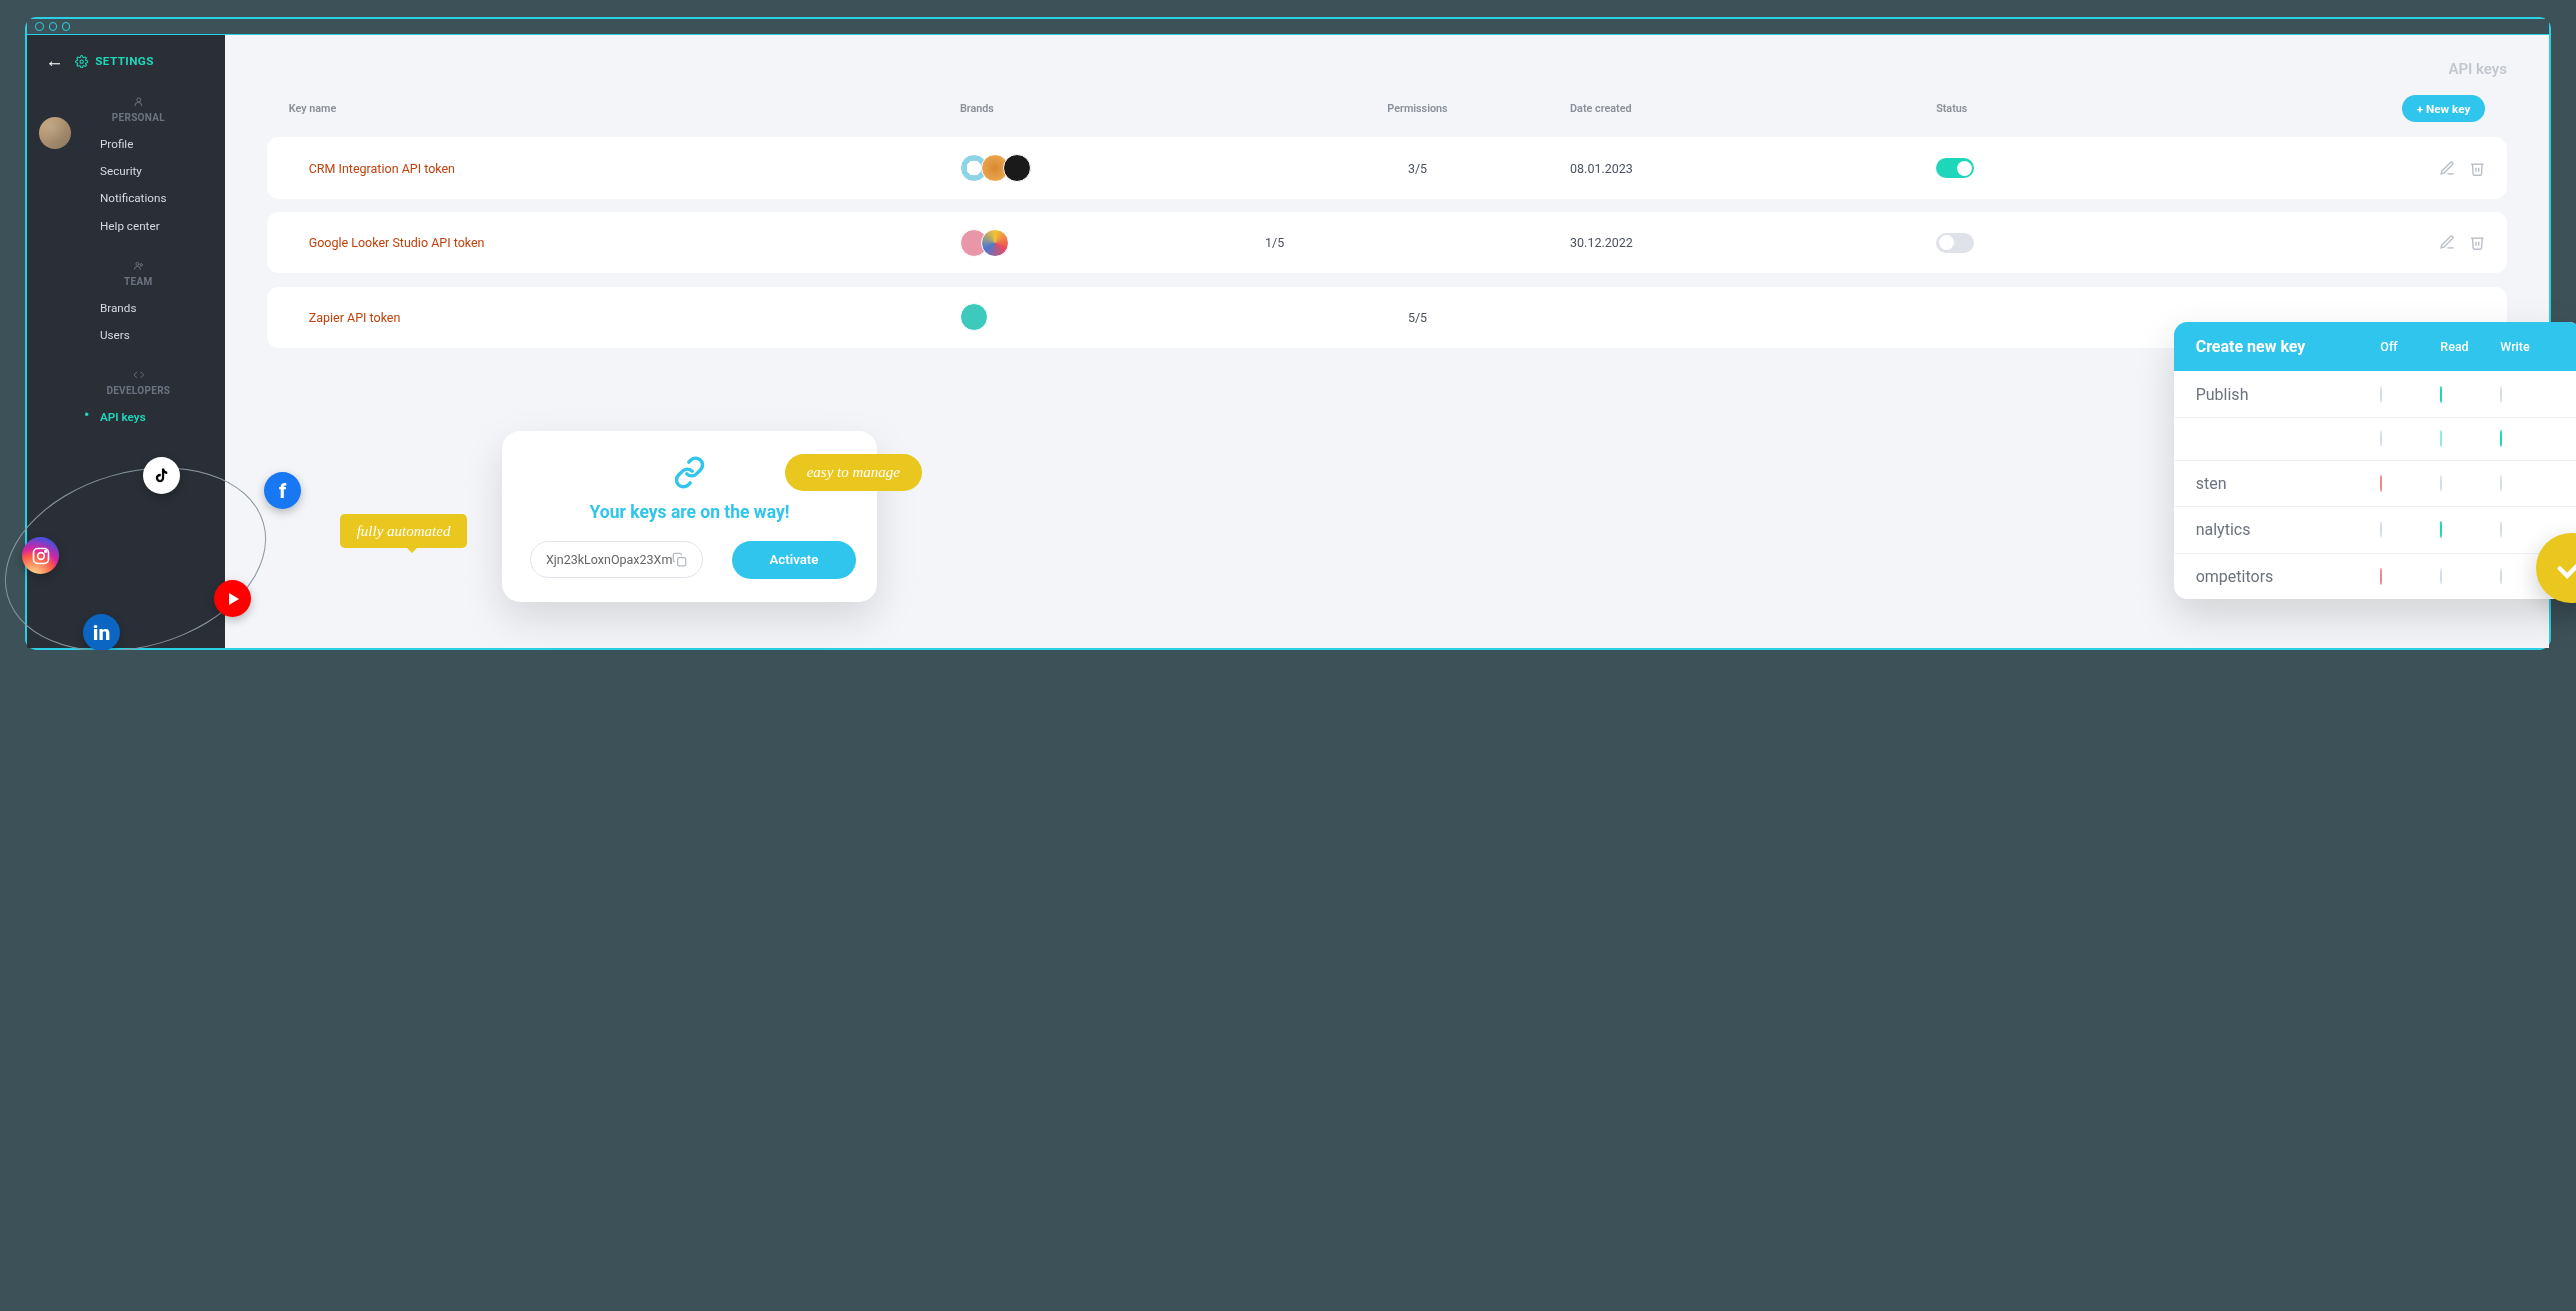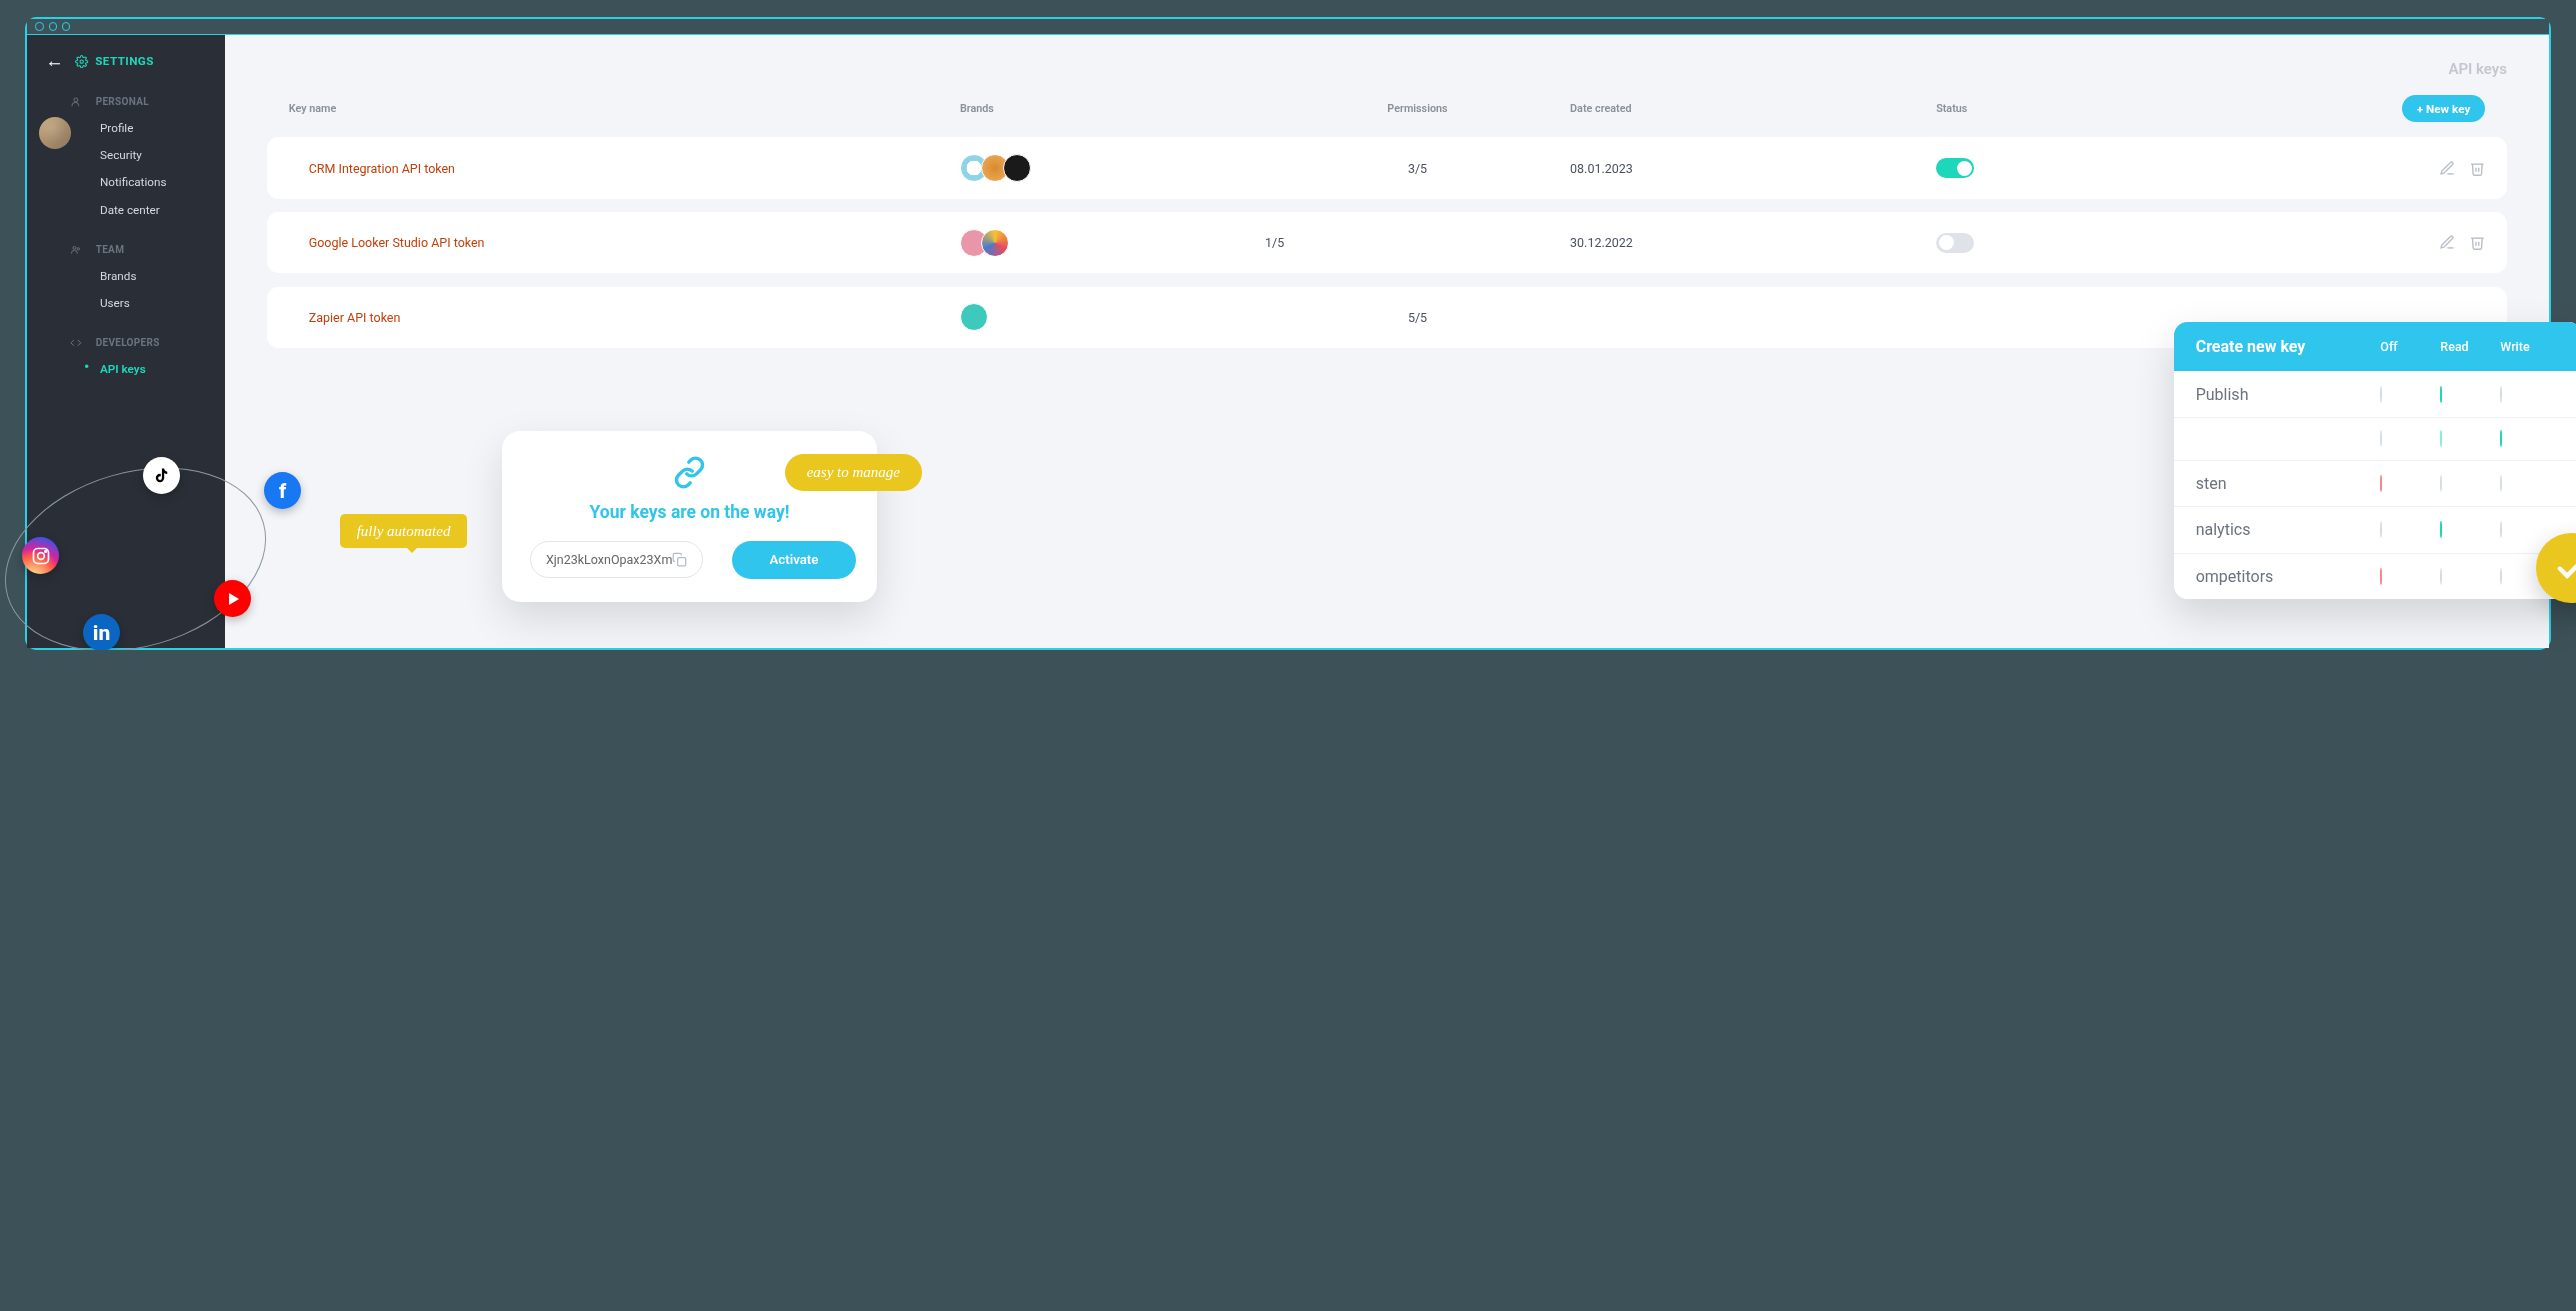--- a/index.html
+++ b/index.html
@@ -8,21 +8,21 @@
 .titlebar { height: 16.7px; background: #3d5158; border-bottom: 1.7px solid #29d0e6; display: flex; align-items: center; padding-left: 8.3px; gap: 5px; }
 .dot { width: 8.3px; height: 8.3px; border: 1.7px solid #29d0e6; border-radius: 50%; }
 .app-body { display: flex; height: calc(100% - 16.7px); position: relative; }
 .sidebar { width: 198px; background: #2a2f37; color: #fff; padding: 15px 0; flex-shrink: 0; position: relative; }
 .sidebar-header { display: flex; align-items: center; gap: 11.7px; padding: 0 18.3px 15px 18.3px; }
 .back-arrow { color: #fff; font-size: 18.3px; cursor: pointer; }
 .settings-label { color: #1ed6b9; font-weight: 700; font-size: 11.7px; letter-spacing: 0.4px; display: flex; align-items: center; gap: 6.7px; }
 .gear-icon { width: 13.3px; height: 13.3px; }
 .avatar { width: 32px; height: 32px; border-radius: 50%; background: linear-gradient(135deg,#c9a87a,#8a7560); position: absolute; left: 11.7px; top: 82px; overflow:hidden; }
 .avatar::after{content:"";position:absolute;inset:0;background:radial-gradient(circle at 40% 35%, rgba(255,255,255,.15), transparent 50%);}
-.section-title { color: #6b7380; font-size: 10px; font-weight: 700; letter-spacing: 0.3px; display: flex; align-items: center; gap: 14px; padding: 8.3px 18.3px 6.7px 43px; }
+.section-title { color: #6b7380; font-size: 10px; font-weight: 700; letter-spacing: 0.3px; display: flex; align-items: center; gap: 5px; padding: 8.3px 18.3px 6.7px 43px; flex-direction: column; }
 .section-title svg { width: 11.7px; height: 11.7px; stroke: #6b7380; }
 .nav-item { color: #d5d9df; font-size: 11.7px; padding: 6.7px 18.3px 6.7px 73px; cursor: pointer; }
 .nav-item.active { color: #1ed6b9; font-weight: 600; position: relative; }
 .nav-item.active::before { content: "•"; position: absolute; left: 57px; color: #1ed6b9; font-size: 15px; line-height: 11.7px; }
 .main { flex: 1; background: #f3f5f8; padding: 25px 42px; position: relative; }
 .page-title-right { text-align: right; color: #c3c8d0; font-size: 15px; font-weight: 600; margin-bottom: 16.7px; }
 .table-header { display: grid; grid-template-columns: 2.2fr 1fr 1fr 1.2fr 0.8fr 1fr; align-items: center; padding: 0 21.7px 15px 21.7px; color: #8a909a; font-size: 10.8px; font-weight: 600; }
 .new-key-btn { justify-self: end; background: #2fc5ec; color: #fff; border: none; border-radius: 16.7px; padding: 6.7px 15px; font-weight: 700; font-size: 11.7px; cursor: pointer; }
 .row { background: #fff; border-radius: 11.7px; display: grid; grid-template-columns: 2.2fr 1fr 1fr 1.2fr 0.8fr 1fr; align-items: center; padding: 16.7px 21.7px; margin-bottom: 13.3px; color: #4a5160; font-size: 12.5px; }
 .row .name { font-weight: 400; color: #c2410c; margin-left: 20px; }
@@ -105,21 +105,21 @@
       <div class="section-title">
         <svg viewBox="0 0 24 24" fill="none" stroke-width="2">
             <circle cx="12" cy="8" r="4"></circle>
             <path d="M4 21v-1a7 7 0 0 1 14 0v1"></path>
           </svg>
         <span>PERSONAL</span>
       </div>
       <div class="nav-item">Profile</div>
       <div class="nav-item">Security</div>
       <div class="nav-item">Notifications</div>
-      <div class="nav-item">Date center</div>
+      <div class="nav-item">Help center</div>
 
       <div class="section-title" style="margin-top:11.7px">
         <svg viewBox="0 0 24 24" fill="none" stroke-width="2">
             <circle cx="9" cy="8" r="3"></circle>
             <circle cx="17" cy="10" r="2.5"></circle>
             <path d="M3 20v-1a6 6 0 0 1 12 0v1"></path>
           </svg>
         <span>TEAM</span>
       </div>
       <div class="nav-item">Brands</div>

